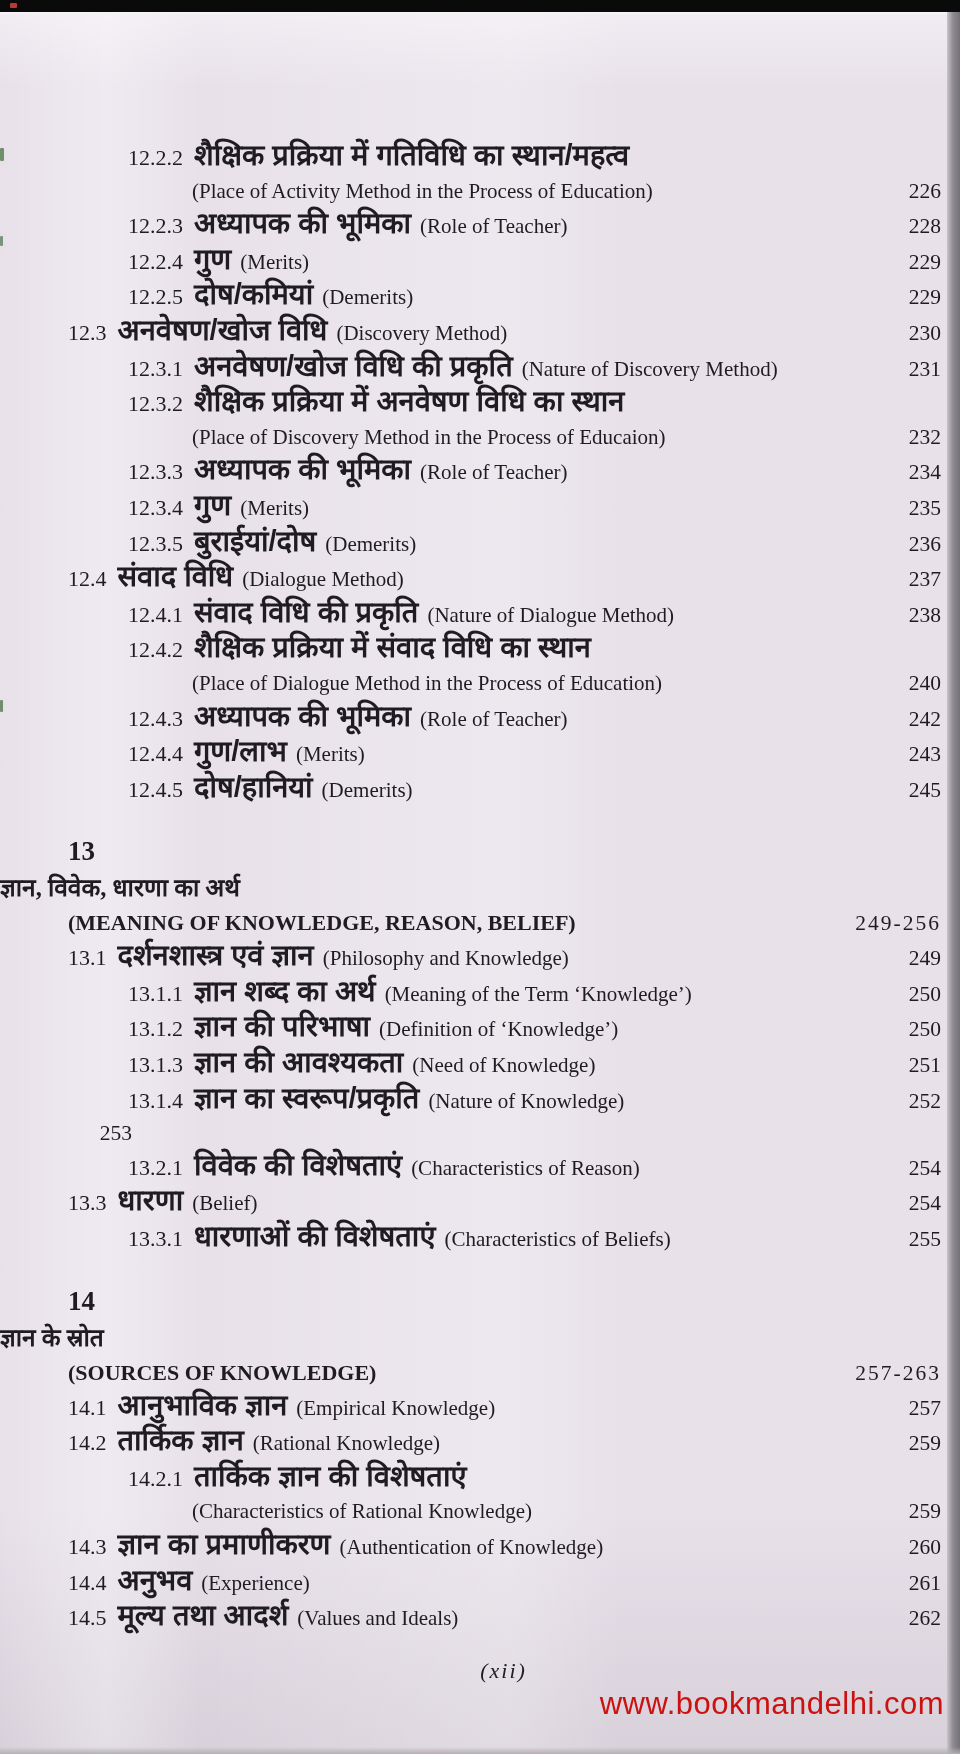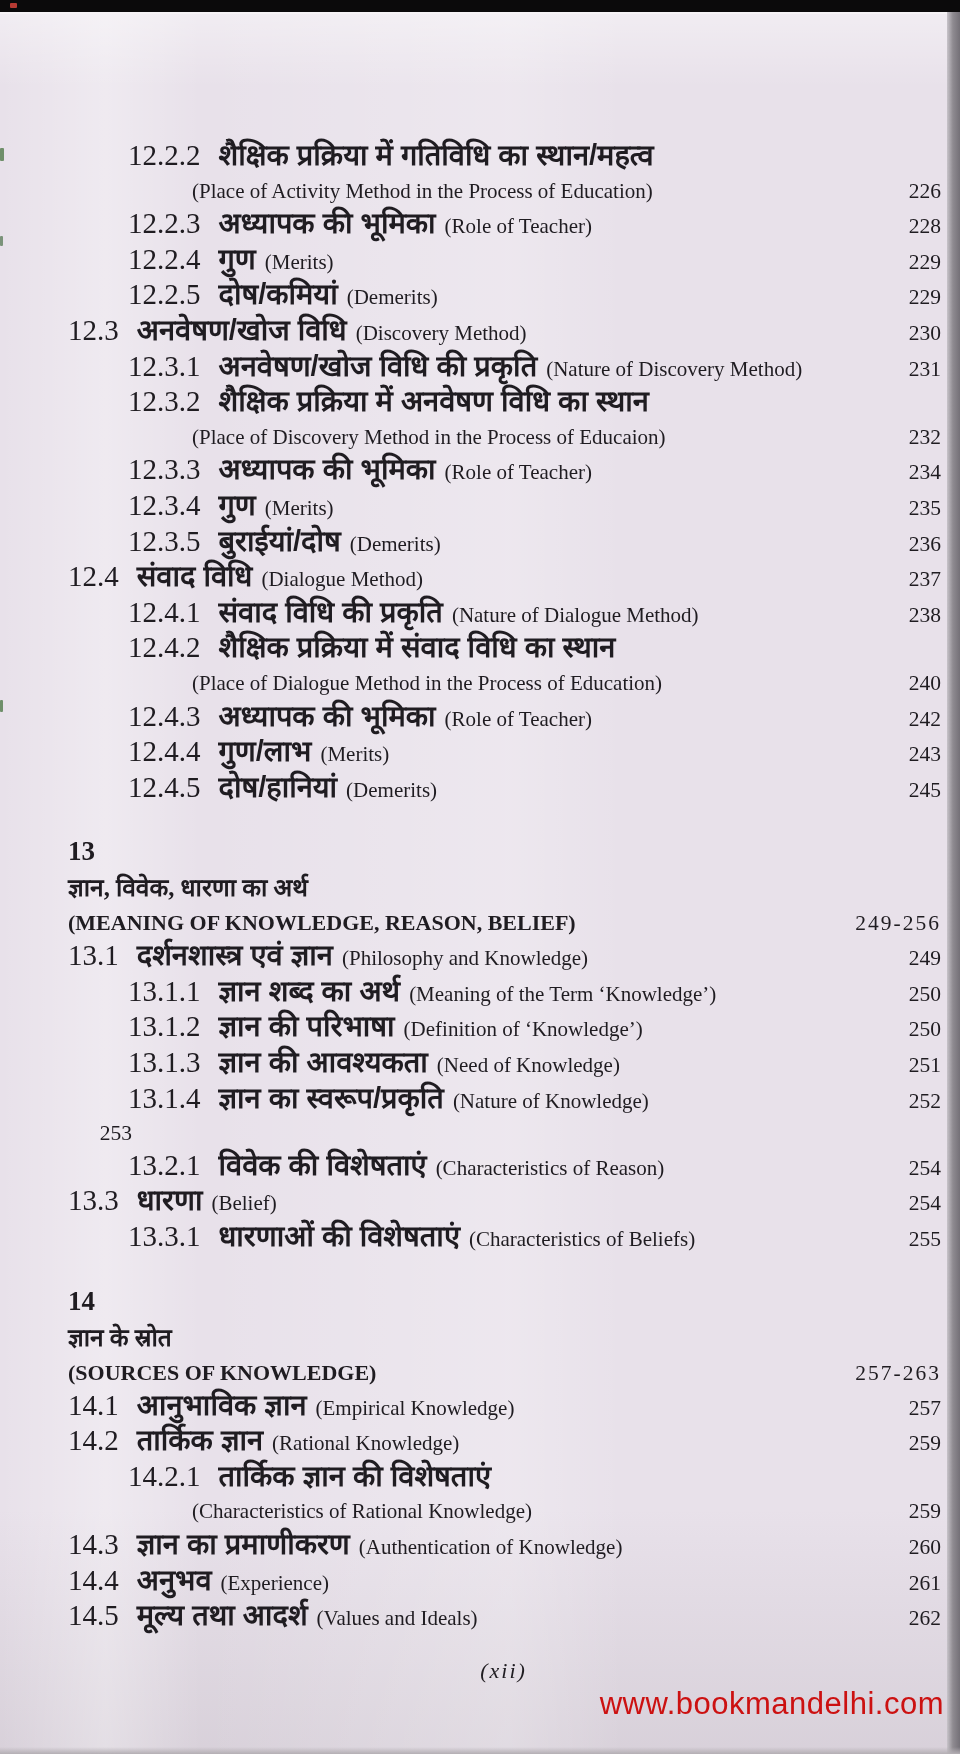--- a/index.html
+++ b/index.html
@@ -25,29 +25,29 @@
   .speck.g1{left:0;top:148px;width:4px;height:13px;background:#6f8f6a;}
   .speck.g2{left:0;top:236px;width:3px;height:10px;background:#7b937a;}
   .speck.g3{left:0;top:700px;width:3px;height:12px;background:#6f8f6a;}
 
   .toc{position:absolute;top:140px;left:0;right:0;}
   .row{display:flex;align-items:baseline;line-height:31.6px;padding-right:19px;}
   .row.lv1{padding-left:68px;}
   .row.lv2{padding-left:128px;}
   .row.lv3{padding-left:192px;gap:24px;}
   .label{flex:1;min-width:0;white-space:nowrap;}
-  .num{font-size:29px;margin-right:18px;}
+  .num{font-size:22px;margin-right:11px;}
   .hi{font-size:29px;font-weight:600;margin-right:9px;
       font-family:Liberation Sans, sans-serif;}
   .en{font-size:21px;}
   .page{font-size:21.5px;text-align:right;min-width:64px;}
   .num:empty,.hi:empty,.en:empty,.page:empty{display:none;}
 
   .ch-num{font-size:27px;font-weight:700;line-height:34px;margin:27px 0 1px 68px;}
-  .ch-hi{font-size:24.5px;font-weight:700;line-height:37px;margin-left:68px;
+  .ch-hi{font-size:24.5px;font-weight:700;line-height:37px;
          font-family:"Liberation Serif","DejaVu Sans",serif;}
   .ch-en-row{display:flex;align-items:baseline;line-height:34px;margin-left:68px;padding-right:19px;}
   .ch-en{flex:1;font-size:22px;font-weight:700;}
   .ch-pages{font-size:21.5px;letter-spacing:2px;}
 
   .folio{margin-top:22px;text-align:center;font-style:italic;font-size:22px;letter-spacing:2px;margin-left:47px;}
   .watermark{position:absolute;top:1686px;right:16px;
              font-family:"Liberation Sans",sans-serif;font-weight:400;font-size:31px;
              color:#cc1111;letter-spacing:.5px;}
 </style>

